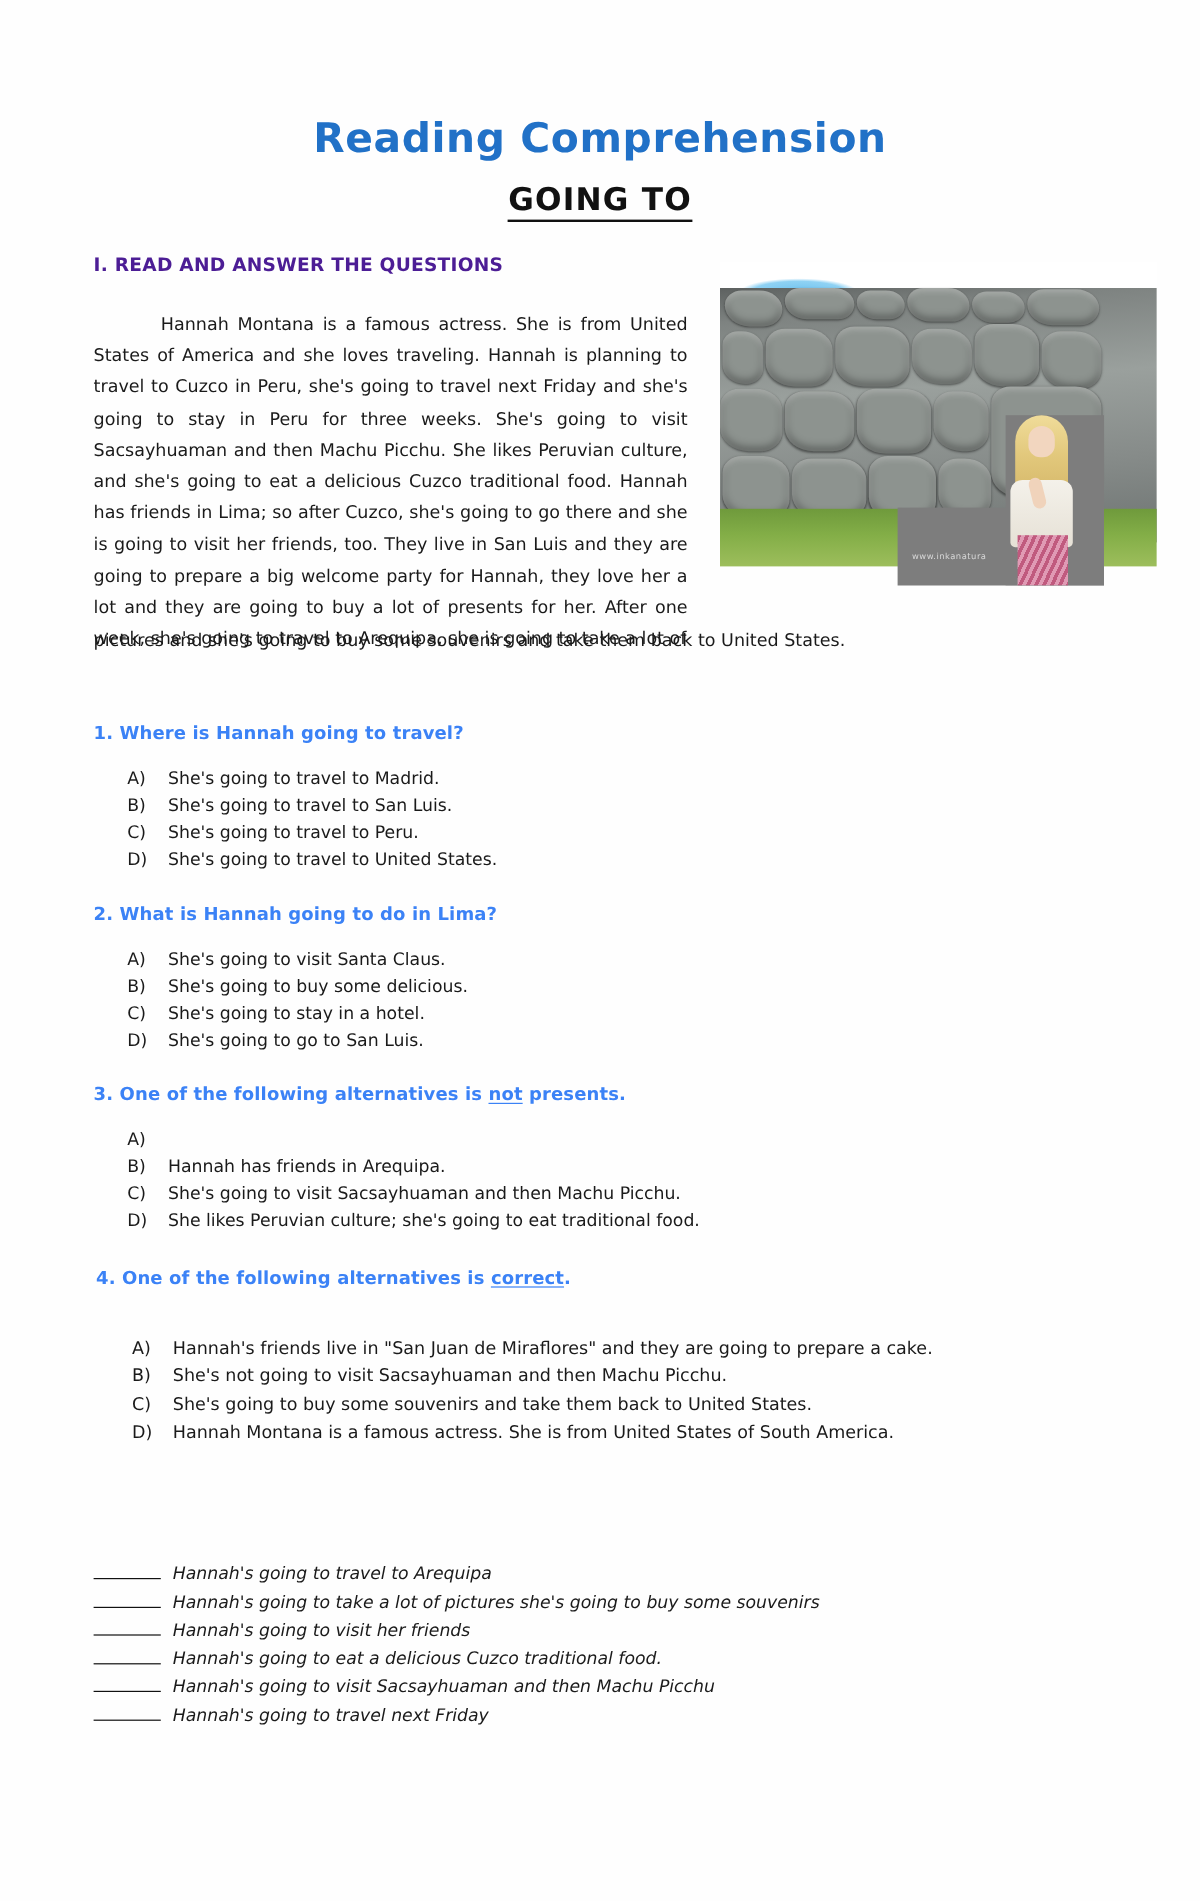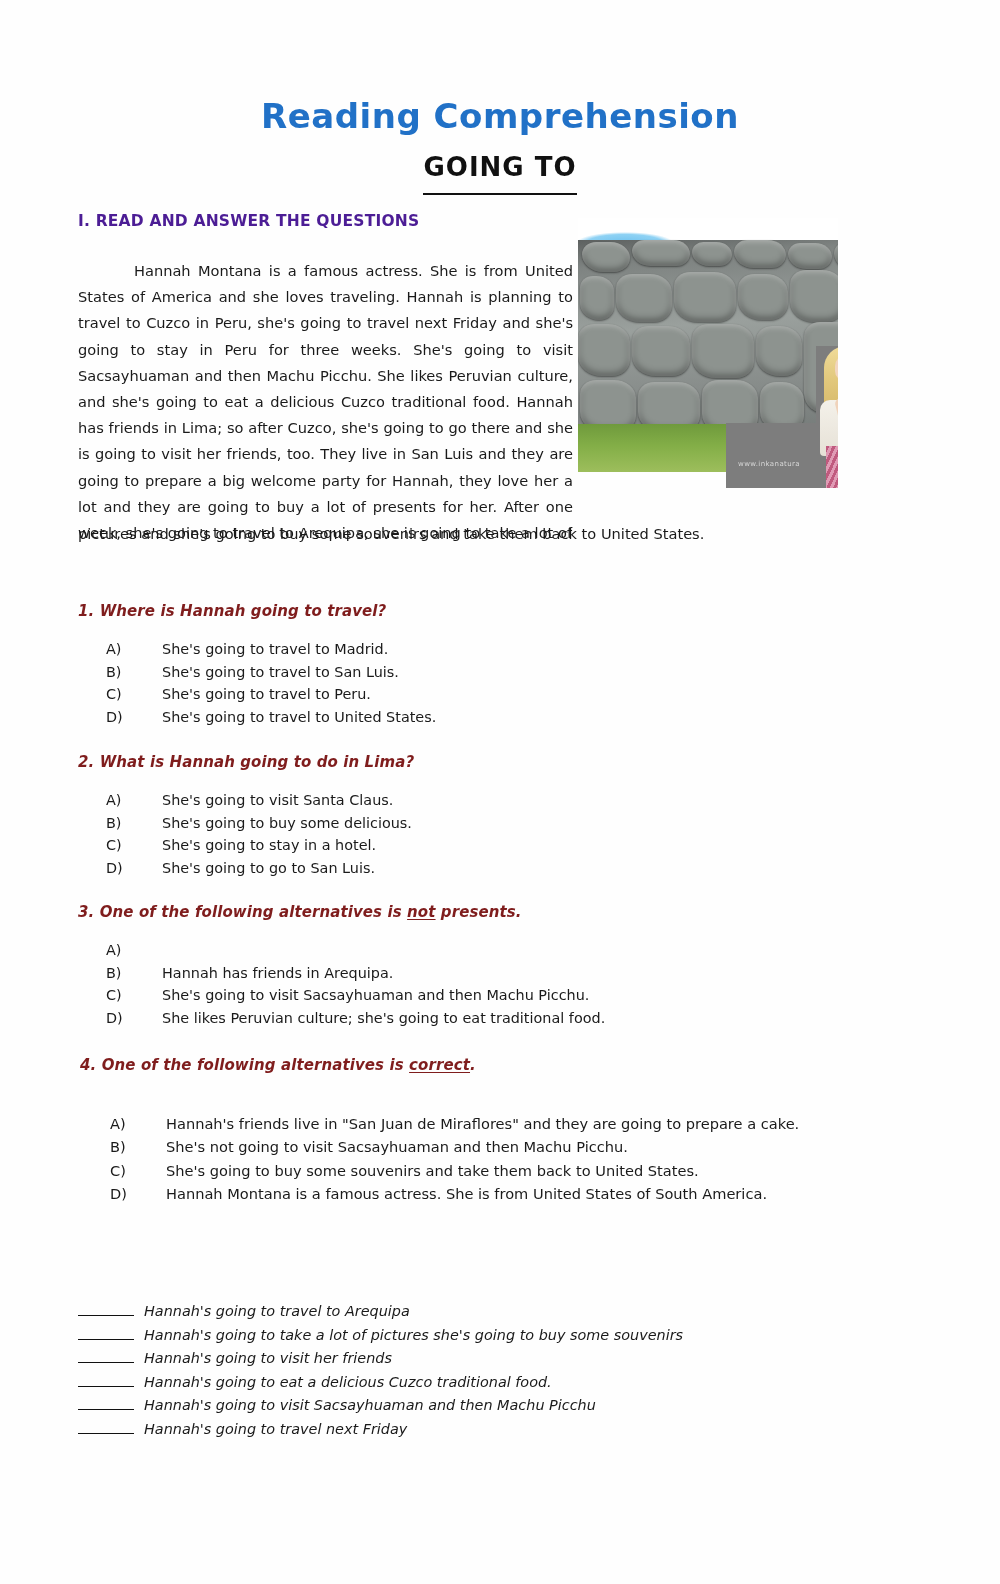--- a/index.html
+++ b/index.html
@@ -39,21 +39,21 @@
     left: 0; right: 0;
     top: 152px;
     text-align: center;
     font-size: 26px;
     font-weight: bold;
     color: #111;
     letter-spacing: 1px;
   }
   .title-sub span {
     border-bottom: 2.5px solid #111;
-    padding-bottom: 11px;
+    padding-bottom: 1px;
   }
 
   
   .section-heading {
     position: absolute;
     font-size: 15.5px;
     font-weight: bold;
     color: #4c1d95;
     letter-spacing: 0.2px;
     white-space: nowrap;
@@ -81,23 +81,23 @@
     width: 850px;
     font-size: 14.6px;
     line-height: 26.2px;
     color: #1a1a1a;
     white-space: nowrap;
   }
 
   
   .photo {
     position: absolute;
-    left: 578px;
+    left: 600px;
     top: 218px;
-    width: 260px;
+    width: 364px;
     height: 270px;
     overflow: hidden;
     text-align: right;
   }
   .photo-sky {
     position: absolute;
     left: 0; top: 0;
     width: 100%; height: 42px;
     background:
       radial-gradient(ellipse 70px 16px at 18% 60%, #6fc2ef 0%, #8fd2f4 55%, rgba(255,255,255,0) 70%),
@@ -195,41 +195,40 @@
     font-size: 7px;
     color: #d8d8d8;
     letter-spacing: 0.4px;
   }
 
   
   .question-block { position: absolute; left: 78px; }
   .q-prompt {
     font-size: 15px;
     font-weight: bold;
-    color: #7f1d1d;
+    color: #3b82f6;
     white-space: nowrap;
     letter-spacing: 0.1px;
-    font-style: italic;
   }
   .q-prompt u { text-decoration: underline; text-underline-offset: 2px; }
   .options { margin-top: 18px; }
   .option {
     display: flex;
     font-size: 14.4px;
     line-height: 22.6px;
     color: #1a1a1a;
     white-space: nowrap;
   }
   .option .opt-letter {
     width: 34px;
     flex: 0 0 34px;
     padding-left: 28px;
     box-sizing: content-box;
   }
-  .option .opt-text { flex: 1 1 auto; margin-left: 22px; }
+  .option .opt-text { flex: 1 1 auto; }
 
   
   #question-4 .options { margin-top: 38px; }
   #question-4 .option { font-size: 14.6px; line-height: 23.4px; }
   #question-4 .option .opt-letter { padding-left: 30px; }
 
   
   .sequence {
     position: absolute;
     left: 78px;

